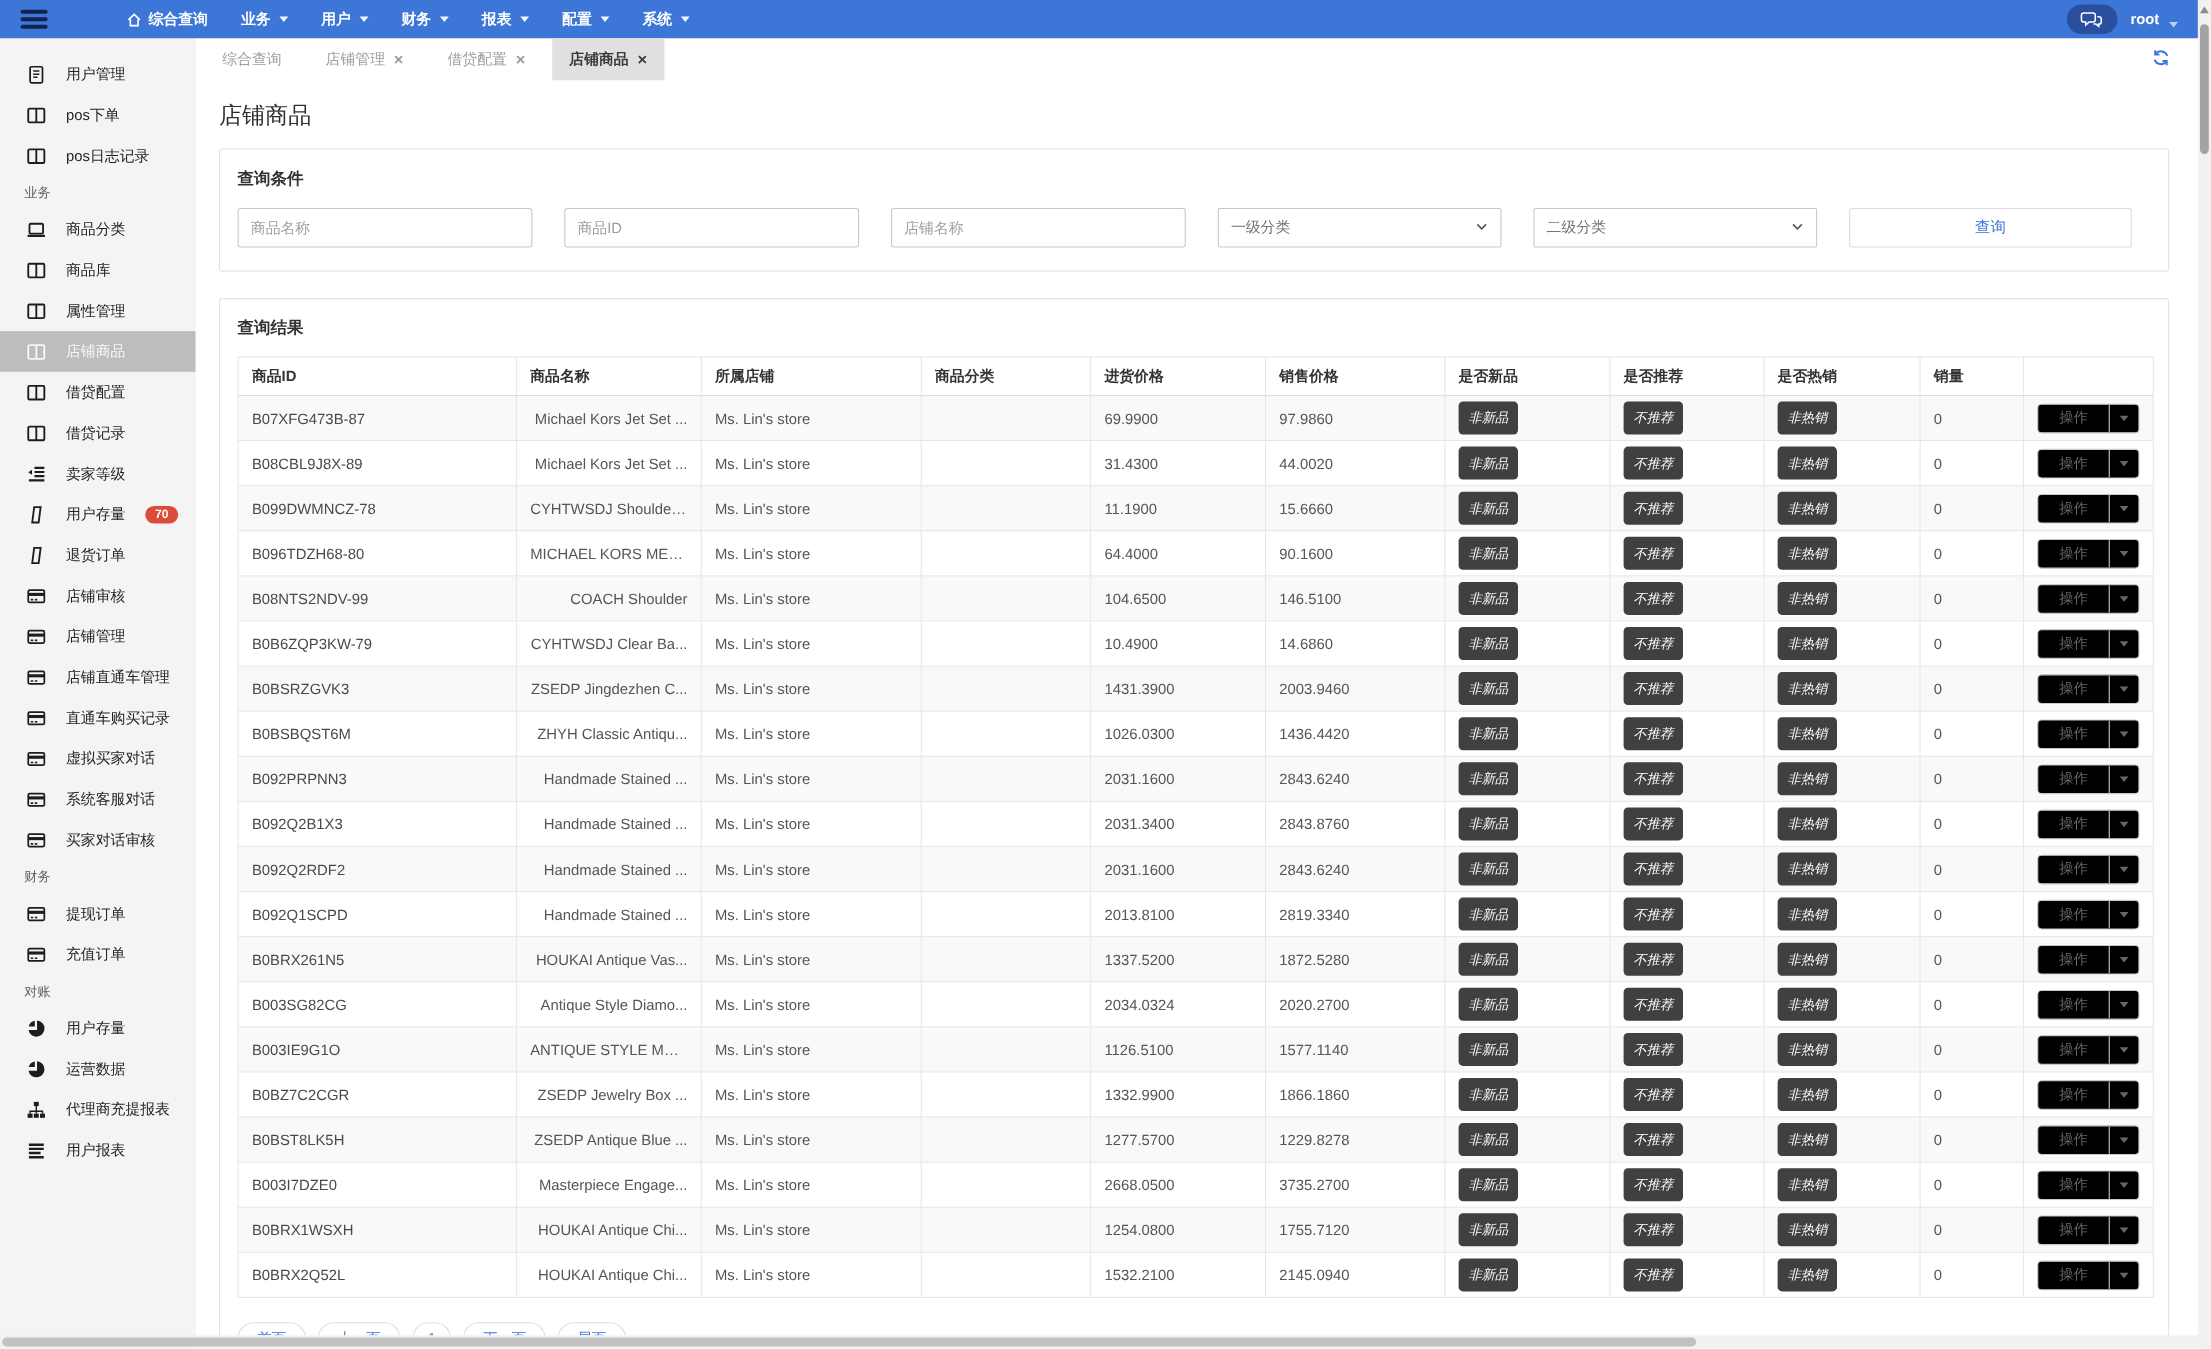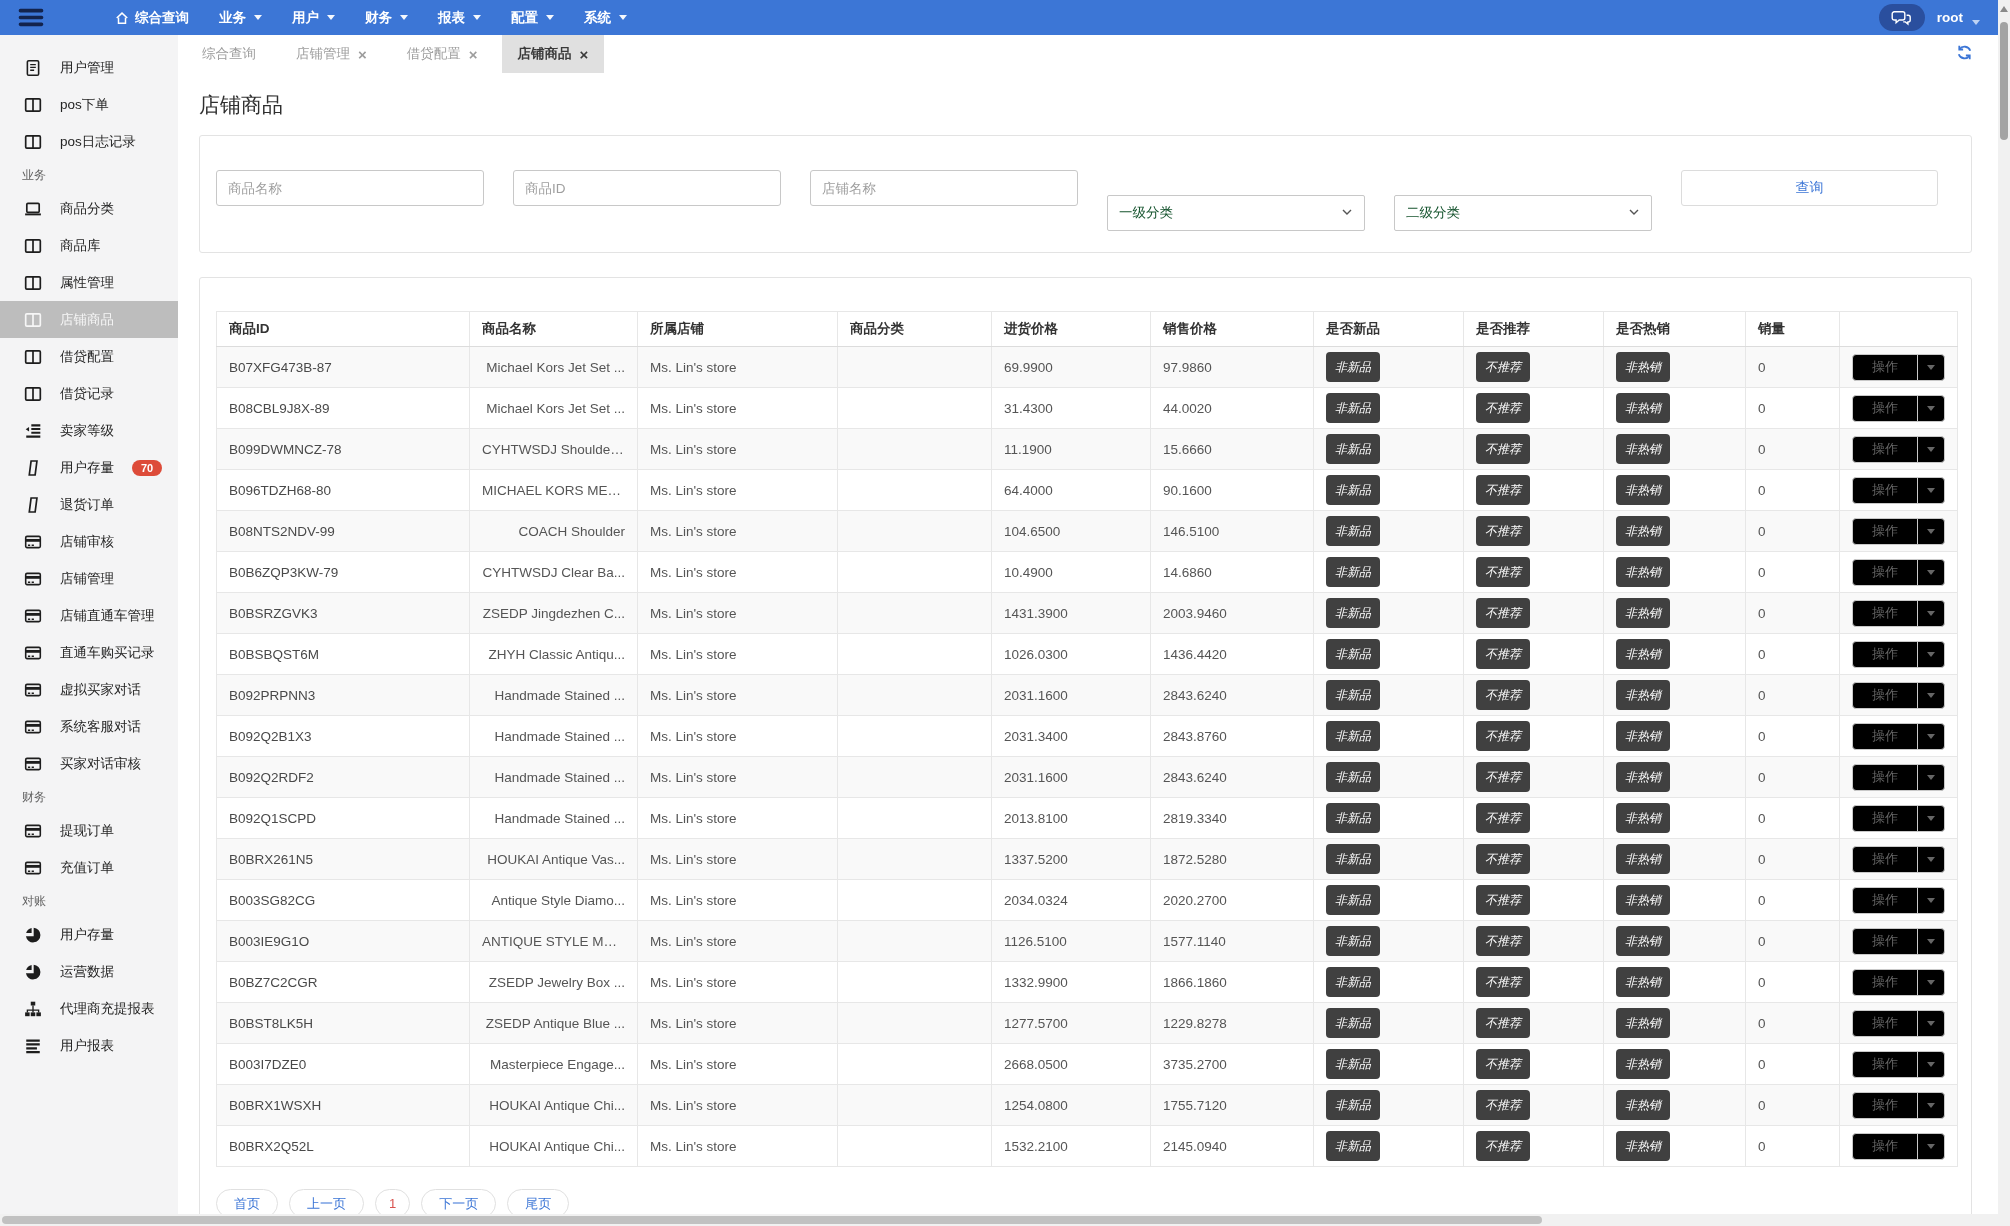--- a/index.html
+++ b/index.html
@@ -66,21 +66,21 @@
   .card.results-card { padding:17px 16px 26px 16px; }
   .card-heading { font-size:15px; font-weight:bold; color:#333; }
 
   .query-row { display:flex; gap:29px; margin-top:17px; }
   .q-input { flex:0 0 268px; height:36px; border:1px solid #c8c8c8; border-radius:3px;
     padding:0 11px; font-size:13.5px; color:#333; outline:none;
     font-family:"Liberation Sans","DejaVu Sans",sans-serif; }
   .q-input::placeholder { color:#9e9e9e; }
   .q-select { flex:0 0 258px; height:36px; border:1px solid #c8c8c8; border-radius:2px;
     display:flex; align-items:center; justify-content:space-between; padding:0 11px;
-    font-size:13.5px; color:#14532d; cursor:pointer; background:#fff;margin-top:25px; }
+    font-size:13.5px; color:#737373; cursor:pointer; background:#fff; }
   .q-select svg { width:12px; height:12px; }
   .q-btn { flex:0 0 257px; height:36px; border:1px solid #dcdcdc; border-radius:3px;
     background:#fff; color:#3c76d6; font-size:14px; cursor:pointer;
     font-family:"Liberation Sans","DejaVu Sans",sans-serif; }
 
   
   .results-table { width:100%; border-collapse:collapse; table-layout:fixed; margin-top:16px; }
   .results-table th, .results-table td {
     border:1px solid #e7e7e7; font-size:13.5px; padding:0 12px; text-align:left;
     overflow:hidden; white-space:nowrap; text-overflow:ellipsis; }
@@ -440,20 +440,21 @@
         <path d="M2.6 9.6a5.7 5.7 0 0 0 10.1 1.4" fill="none" stroke="currentColor" stroke-width="1.7"></path>
         <path d="M12.9 14.4v-3.6H9.3" fill="none" stroke="currentColor" stroke-width="1.7"></path>
       </svg>
     </span>
   </div>
 
   <div class="content">
     <div class="page-title">店铺商品</div>
 
     <div class="card query-card">
+      <div class="card-heading">查询条件</div>
       <div class="query-row">
 
         <input class="q-input" type="text" placeholder="商品名称" style="">
           <input class="q-input" type="text" placeholder="商品ID" style="">
           <input class="q-input" type="text" placeholder="店铺名称" style="">
           <div class="q-select">
             <span>一级分类</span>
             <span><svg viewBox="0 0 12 12">
                 <path d="M2 4l4 4 4-4" fill="none" stroke="#555" stroke-width="1.4"></path>
               </svg></span>
@@ -462,20 +463,21 @@
             <span>二级分类</span>
             <span><svg viewBox="0 0 12 12">
                 <path d="M2 4l4 4 4-4" fill="none" stroke="#555" stroke-width="1.4"></path>
               </svg></span>
           </div>
           <button class="q-btn">查询</button>
       </div>
     </div>
 
     <div class="card results-card">
+      <div class="card-heading">查询结果</div>
       <table class="results-table">
         <colgroup>
           <col class="w0">
             <col class="w1">
             <col class="w2">
             <col class="w3">
             <col class="w4">
             <col class="w5">
           <col class="w6">
             <col class="w7">

